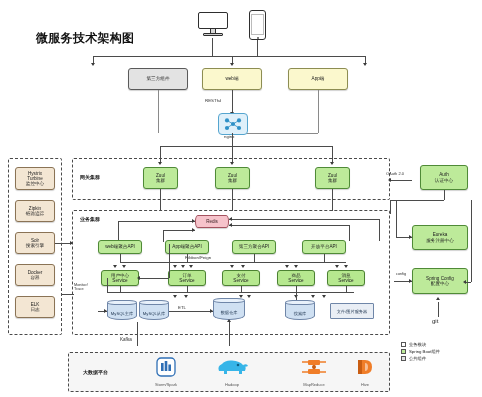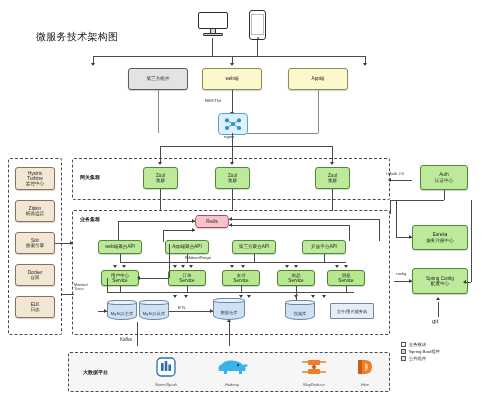--- a/index.html
+++ b/index.html
@@ -9,21 +9,21 @@
     font-family:"Liberation Sans","DejaVu Sans",sans-serif;
     overflow:hidden;
     position:relative;
     color:#222;
   }
   .stage{position:absolute;left:0;top:0;width:482px;height:397px;}
   .abs{position:absolute;box-sizing:border-box;}
 
   
   .title{
-    font-size:10px;font-weight:normal;color:#111;letter-spacing:.3px;
+    font-size:12px;font-weight:bold;color:#111;letter-spacing:.3px;
     white-space:nowrap;
   }
 
   
   .box{
     border:1px solid #555;border-radius:3px;
     display:flex;align-items:center;justify-content:center;
     text-align:center;line-height:1.12;
     font-size:4.6px;white-space:pre-line;
     box-shadow:0 1px 1px rgba(0,0,0,.18);

